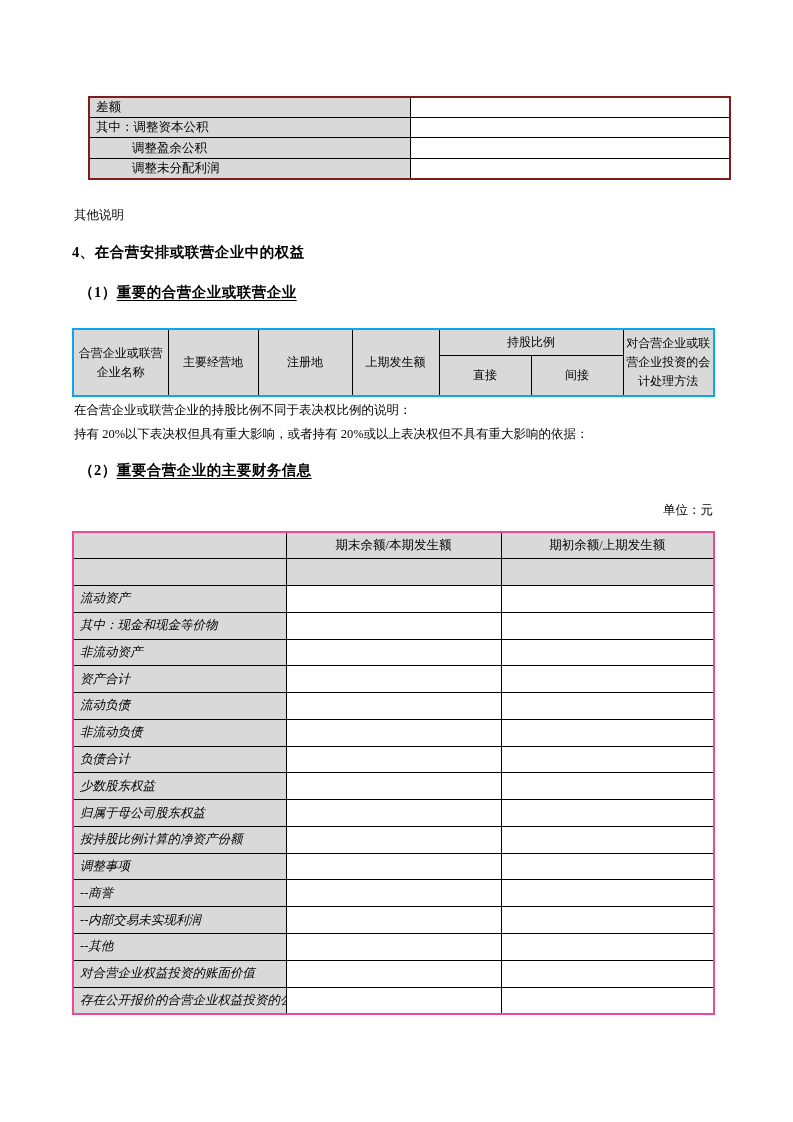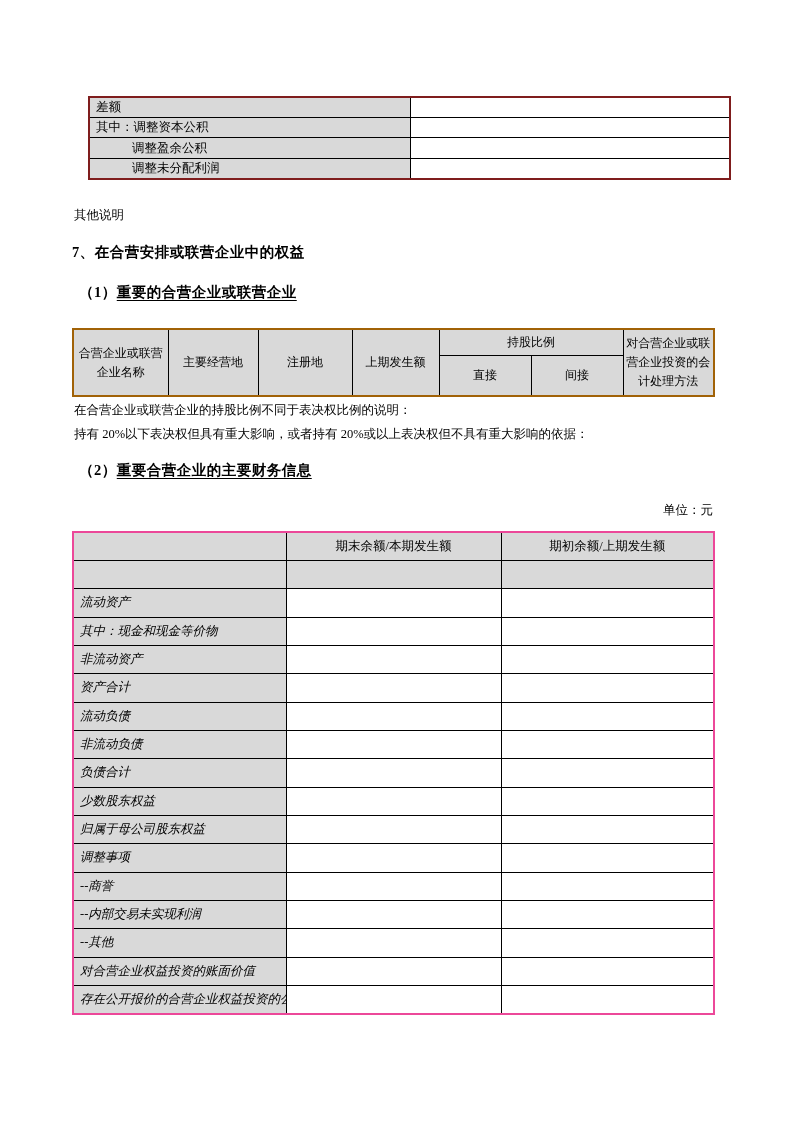--- a/index.html
+++ b/index.html
@@ -19,21 +19,21 @@
 
   .note-line { position:absolute; left:74px; top:207px; font-size:12.5px; }
 
   .h-section { position:absolute; left:72px; top:243px; font-size:14.5px; font-weight:bold; letter-spacing:0.5px; }
   .h-sub { position:absolute; left:79px; font-size:14.5px; font-weight:bold; letter-spacing:0.5px; }
   .h-sub .u { text-decoration:underline; text-underline-offset:3px; }
   .h-sub1 { top:283px; }
   .h-sub2 { top:461px; }
 
   
-  .tbl-venture { position:absolute; left:72px; top:328px; width:641px; height:69px; border:2px solid #a16207; }
+  .tbl-venture { position:absolute; left:72px; top:328px; width:641px; height:69px; border:2px solid #0ea5e9; }
   .tbl-venture td { background:#d9d9d9; font-size:12px; line-height:19px; text-align:center; vertical-align:middle; padding:0 2px; }
   .tbl-venture tr.r1 { height:26px; }
 
   .para { position:absolute; left:74px; font-size:12.5px; }
   .para1 { top:402px; }
   .para2 { top:426px; }
 
   .unit-line { position:absolute; left:72px; top:502px; width:641px; text-align:right; font-size:12.5px; }
 
   
@@ -69,21 +69,21 @@
     </tr>
     <tr>
       <td class="lbl indent">调整未分配利润</td>
       <td class="val"></td>
     </tr>
   </tbody>
     </table>
 
   <div class="note-line">其他说明</div>
 
-  <div class="h-section">7、在合营安排或联营企业中的权益</div>
+  <div class="h-section">4、在合营安排或联营企业中的权益</div>
 
   <div class="h-sub h-sub1"><span>（1）</span><span class="u">重要的合营企业或联营企业</span></div>
 
   <table class="tbl-venture">
     <colgroup>
       <col style="width:95px">
         <col style="width:90px">
         <col style="width:94px">
         <col style="width:87px">
       <col style="width:92px">
@@ -169,20 +169,25 @@
           <td class="lbl">少数股东权益</td>
           <td class="val"></td>
           <td class="val"></td>
         </tr>
     <tr>
           <td class="lbl">归属于母公司股东权益</td>
           <td class="val"></td>
           <td class="val"></td>
         </tr>
     <tr>
+          <td class="lbl">按持股比例计算的净资产份额</td>
+          <td class="val"></td>
+          <td class="val"></td>
+        </tr>
+    <tr>
           <td class="lbl">调整事项</td>
           <td class="val"></td>
           <td class="val"></td>
         </tr>
     <tr>
           <td class="lbl">--商誉</td>
           <td class="val"></td>
           <td class="val"></td>
         </tr>
     <tr>

